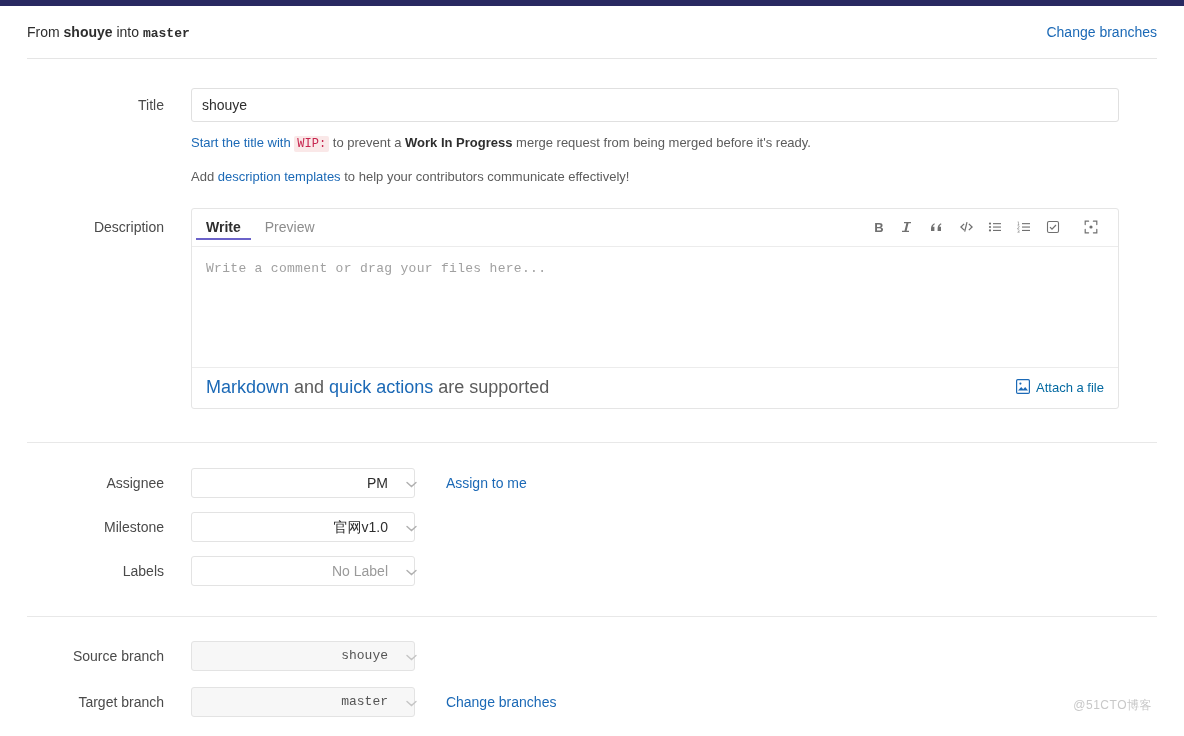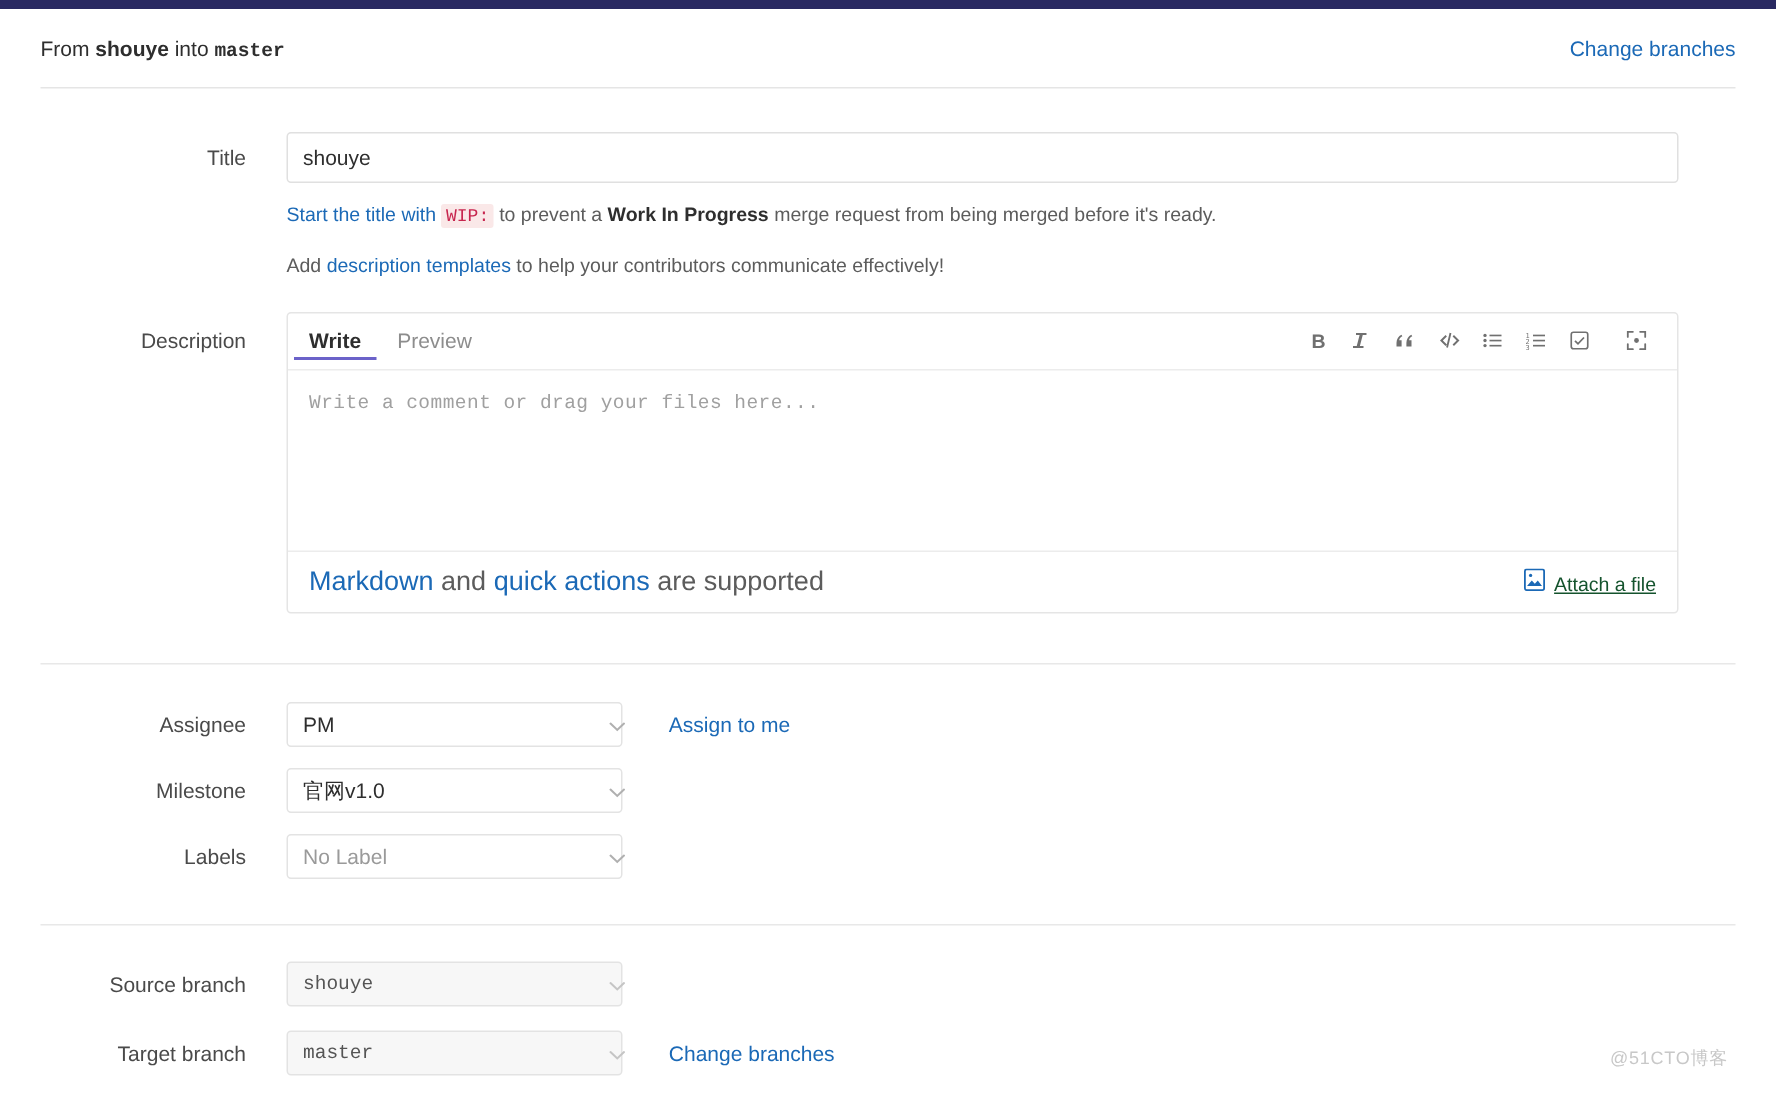--- a/index.html
+++ b/index.html
@@ -155,42 +155,43 @@
   .md-foot {
     display: flex;
     align-items: center;
     justify-content: space-between;
     height: 41px;
     padding: 0 14px;
     border-top: 1px solid #ececec;
   }
   .md-foot-left { font-size: 18px; color: #5c5c5c; }
   .attach {
-    display: flex; align-items: flex-end; gap: 6px;
-    font-size: 13px; color: #14532d; cursor: pointer; text-decoration: underline;
+    display: flex; align-items: center; gap: 6px;
+    font-size: 13px; color: #0369a1; cursor: pointer;
   }
 
   
   .divider {
     height: 1px;
     background: #e8e8e8;
     margin: 0;
     border: 0;
   }
   .sec1-gap { margin-top: 33px; }
   .sec2-gap { margin-top: 29px; }
 
   
   .row-select { margin-top: 0; display: flex; align-items: center; }
   .row-select .form-label { padding-top: 0; line-height: 32px; text-align: right; }
   .sel-wrap {
     position: relative;
     width: 235px;
     display: inline-block;
     vertical-align: middle;
+    text-align: right;
   }
   .sel-box {
     width: 224px;
     height: 30px;
     border: 1px solid #e3e3e3;
     border-radius: 3px;
     background: #fff;
     font-size: 14px;
     color: #2e2e2e;
     line-height: 28px;

